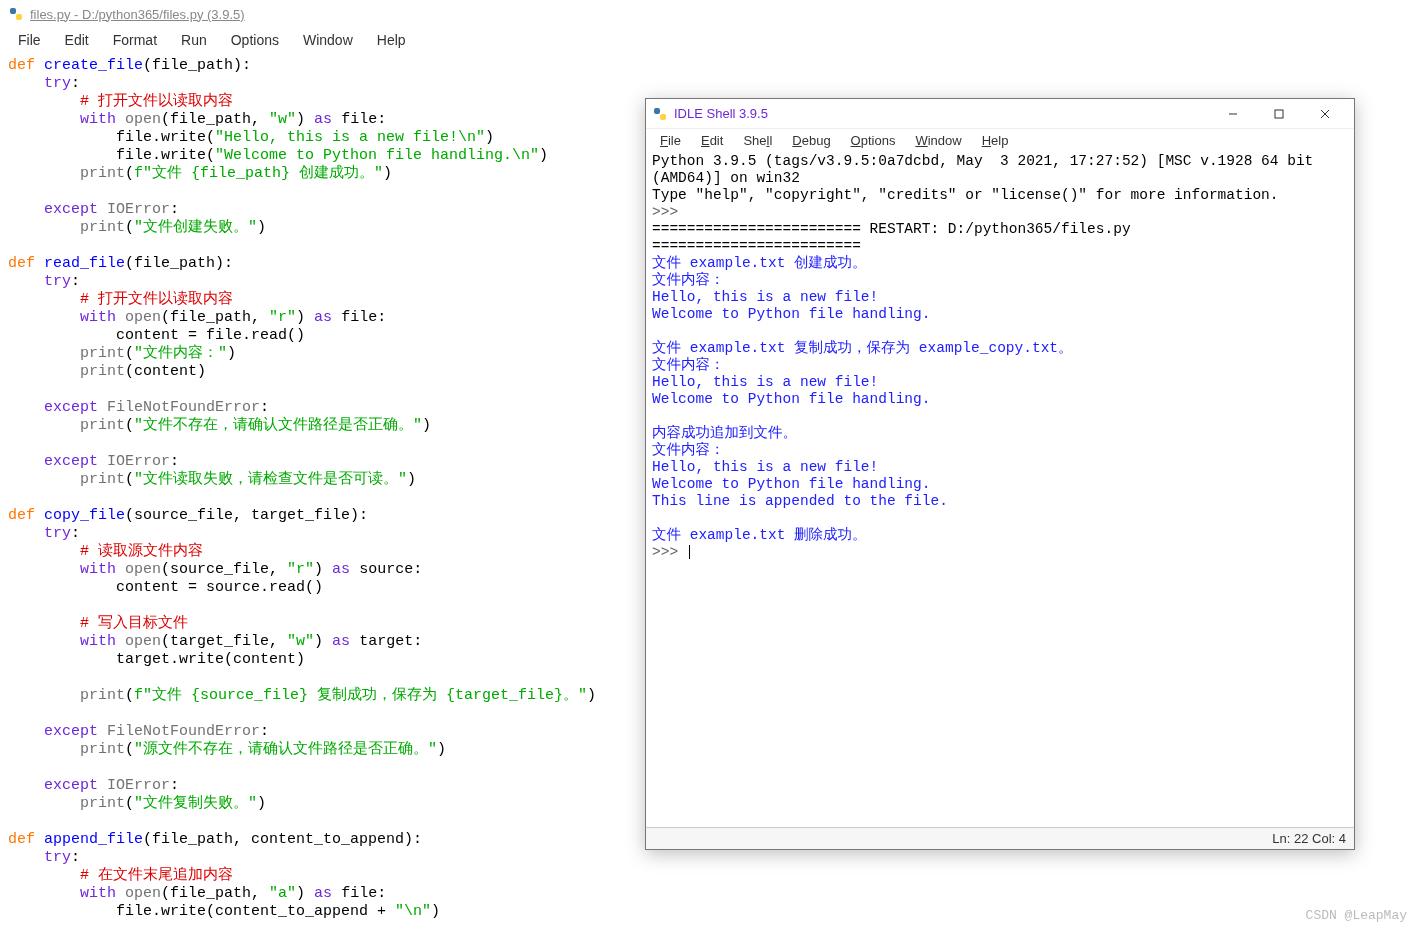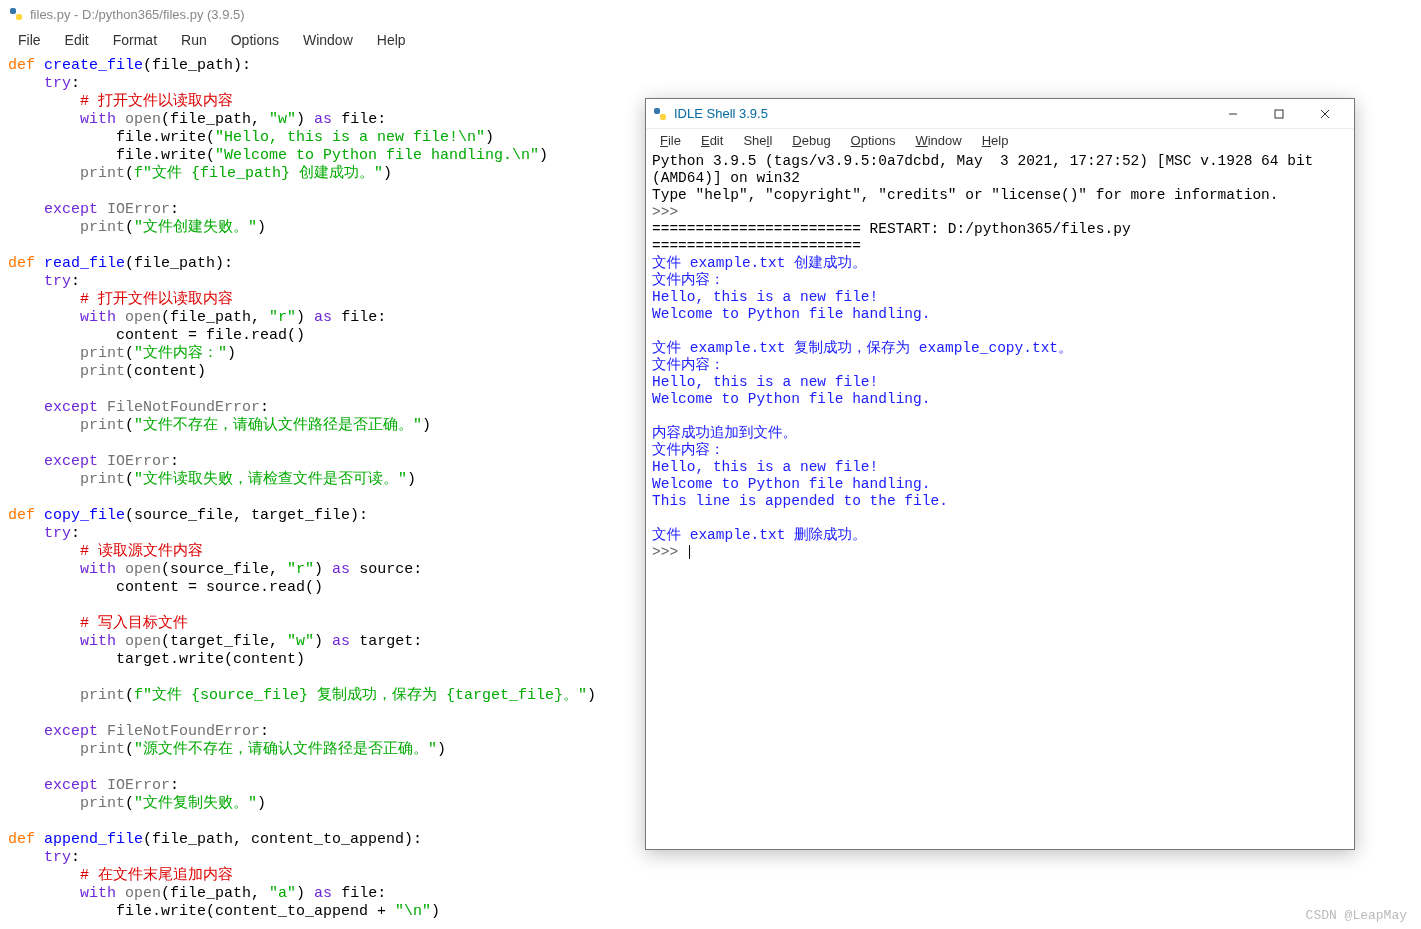--- a/index.html
+++ b/index.html
@@ -9,21 +9,21 @@
   width:1421px; height:929px;
   position:relative; overflow:hidden;
 }
 .main-window {
   position:absolute; left:0; top:0; width:1421px; height:929px;
   background:#fff;
 }
 .titlebar {
   height:28px; background:#fff;
   display:flex; align-items:center; padding:12px 8px;
-  color:#888; font-size:13px;
+  color:#888; font-size:13px;text-decoration:underline;
 }
 .titlebar svg { width:16px; height:16px; margin-right:6px; }
 .menubar {
   height:24px; display:flex; align-items:center;
   padding:0 6px; gap:0;
   font-size:14px; color:#333; background:#fff;
 }
 .menubar span { padding:2px 12px; cursor:default; }
 .code-area {
   position:absolute; left:0; top:53px; right:0; bottom:0;
@@ -46,21 +46,21 @@
   background:#fff;
   border:1px solid #777;
   box-shadow:0 4px 18px rgba(0,0,0,.25);
   display:flex; flex-direction:column;
 }
 .shell-titlebar {
   height:30px; display:flex; align-items:center;
   padding:0 6px; background:#fff;
   border-bottom:1px solid #eee;
 }
-.shell-titlebar .title { flex:1; font-size:13px; color:#0369a1; display:flex; align-items:center; }
+.shell-titlebar .title { flex:1; font-size:13px; color:#6d28d9; display:flex; align-items:center; }
 .shell-titlebar .title svg { width:16px; height:16px; margin-right:6px; }
 .winbtn { width:46px; height:30px; display:flex; align-items:center; justify-content:center; }
 .winbtn svg { width:10px; height:10px; }
 .shell-menubar {
   height:22px; display:flex; align-items:center;
   padding:0 4px; font-size:13px; color:#333;
 }
 .shell-menubar span { padding:2px 10px; }
 .shell-menubar span u { text-decoration:underline; }
 .shell-body {
@@ -207,15 +207,18 @@
 <span class="sh-out">Welcome to Python file handling.</span>
 
 <span class="sh-out">内容成功追加到文件。</span>
 <span class="sh-out">文件内容：</span>
 <span class="sh-out">Hello, this is a new file!</span>
 <span class="sh-out">Welcome to Python file handling.</span>
 <span class="sh-out">This line is appended to the file.</span>
 
 <span class="sh-out">文件 example.txt 删除成功。</span>
 <span class="sh-prompt">&gt;&gt;&gt; </span><span class="cursor"></span></div>
+  <div class="shell-status">
+    <span>Ln: 22  Col: 4</span>
+  </div>
 </div>
 
 <div class="watermark">CSDN @LeapMay</div>
 
 </body></html>

